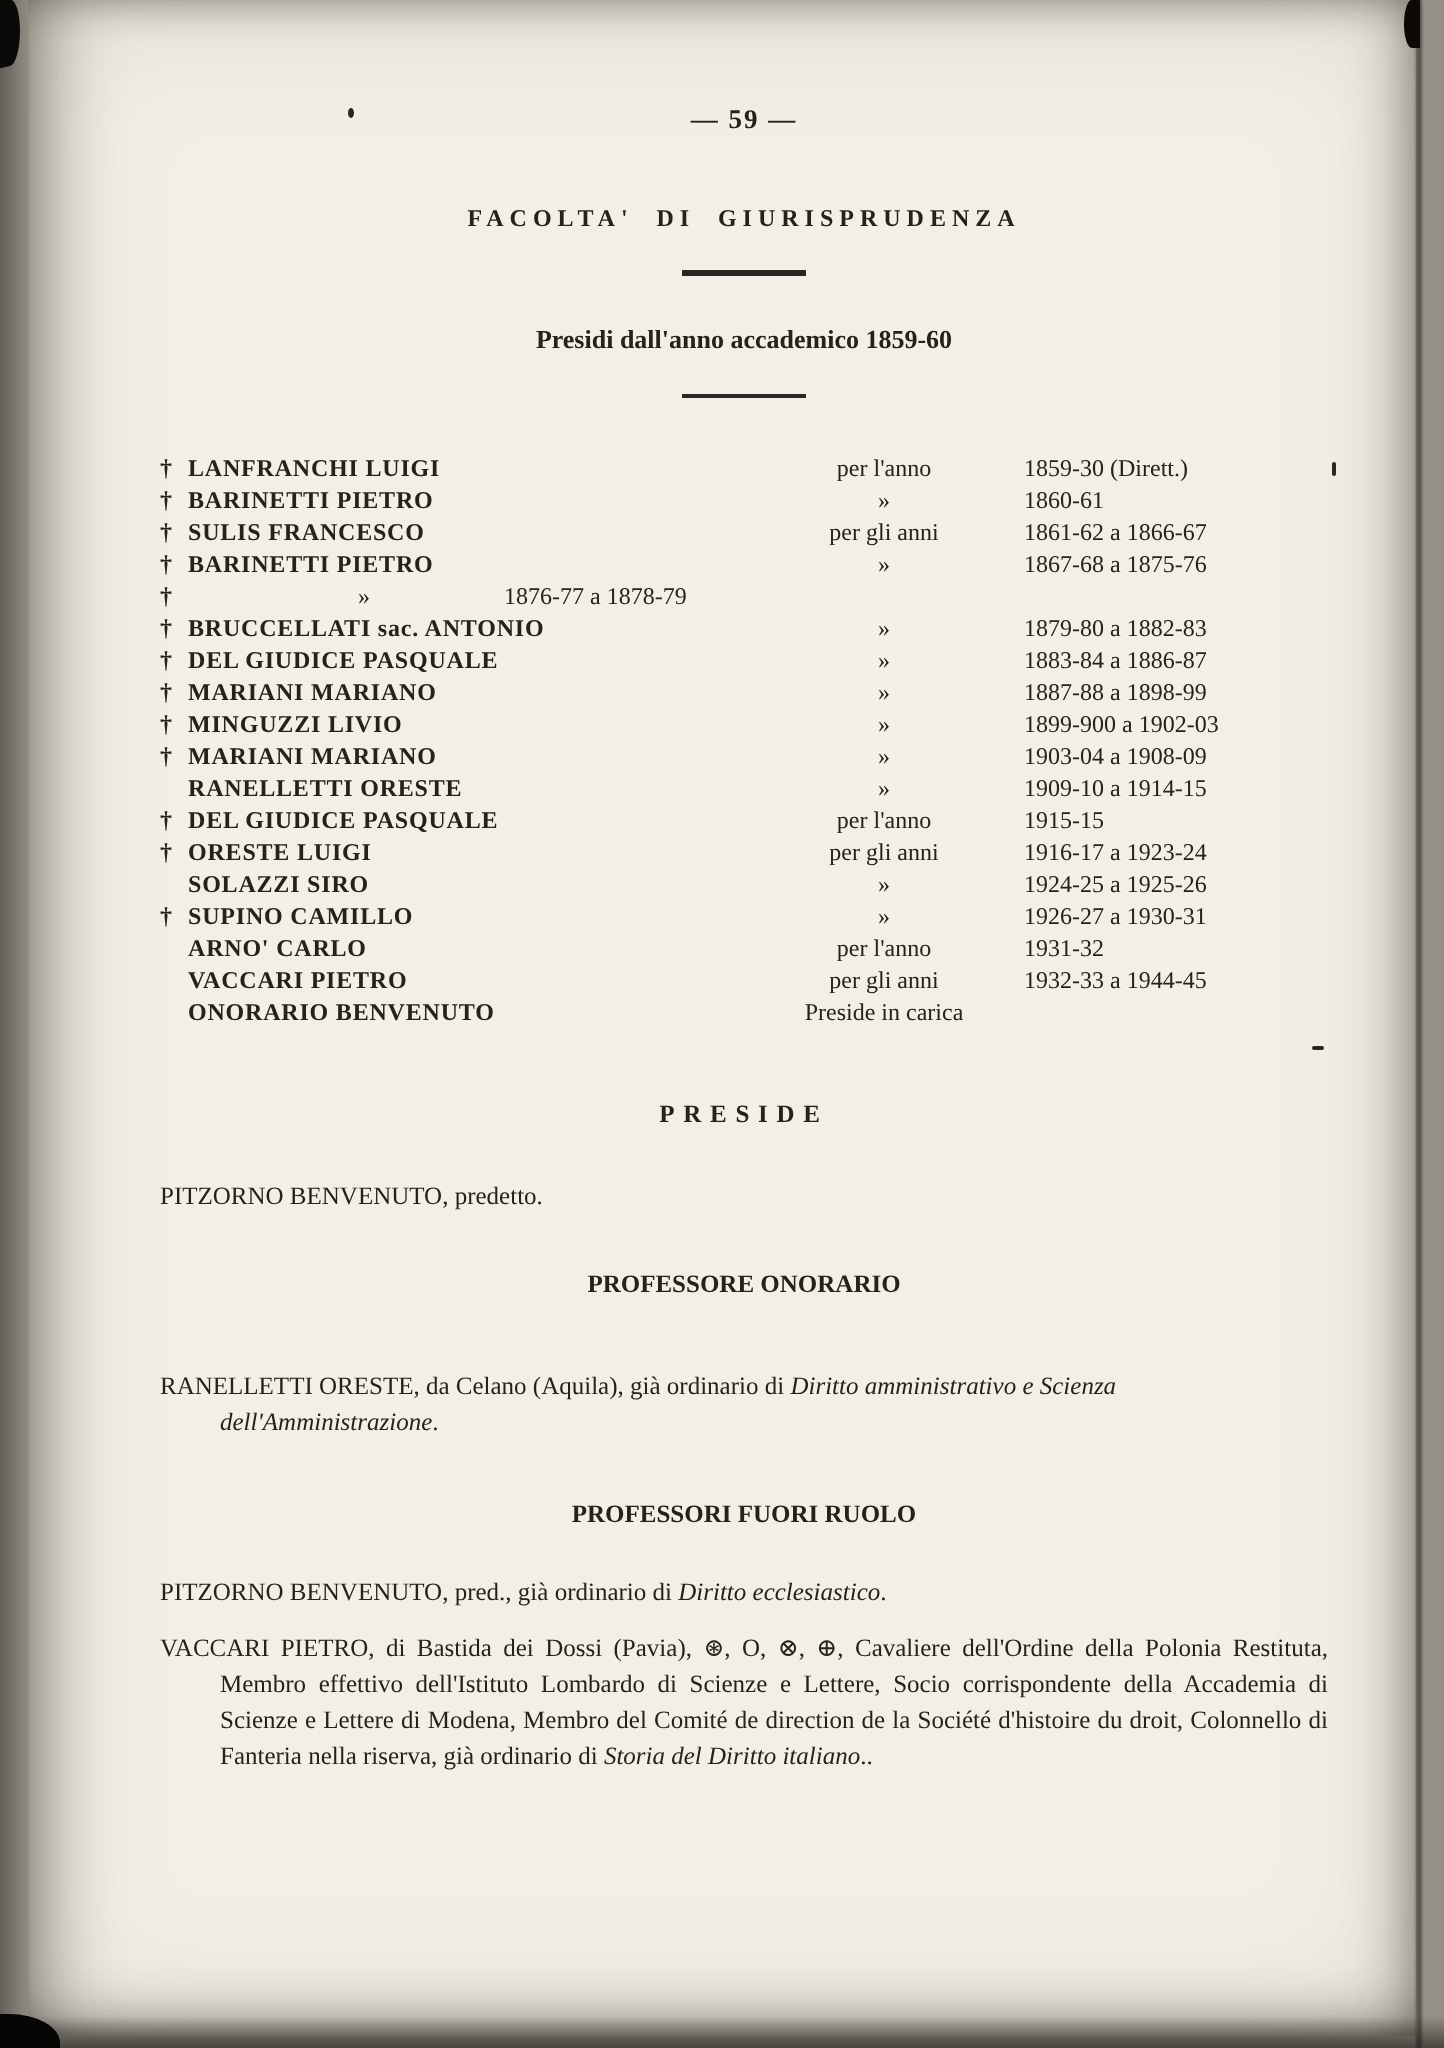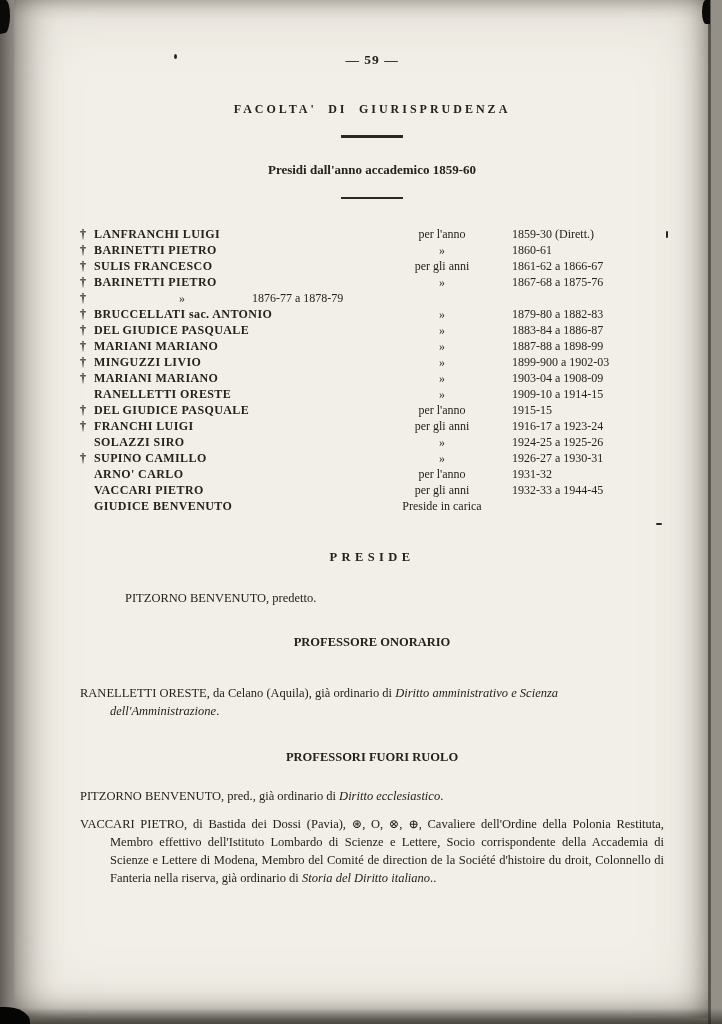--- a/index.html
+++ b/index.html
@@ -30,21 +30,21 @@
   .row{display:flex;line-height:16px;font-size:12px;}
   .dag{width:14px;font-weight:bold;}
   .nm{flex:1;font-weight:bold;letter-spacing:0.4px;white-space:nowrap;}
   .pd{width:140px;text-align:center;padding-left:18px;white-space:nowrap;}
   .yr{width:152px;white-space:nowrap;}
   .section-heading{text-align:center;font-weight:bold;font-size:12.5px;}
   .h-preside{margin-top:36px;letter-spacing:0.35em;}
   .h-onorario{margin-top:28px;}
   .h-fuori{margin-top:30px;}
   .para{font-size:12.5px;line-height:18px;margin:0;}
-  .p-preside{margin-top:24px;margin-left:45px;}
+  .p-preside{margin-top:24px;}
   .p-onorario{margin-top:34px;}
   .p-pitzorno2{margin-top:22px;}
   .p-vaccari{margin-top:10px;text-align:justify;}
   .hang{padding-left:30px;text-indent:-30px;}
   .ital{font-style:italic;}
   
   .edge-left{position:absolute;left:0;top:0;bottom:0;width:16px;
     background:linear-gradient(to right,rgba(35,32,28,0.45),rgba(35,32,28,0.15) 60%,transparent);}
   .edge-right-line{position:absolute;right:11px;top:0;bottom:0;width:3px;background:rgba(30,27,23,0.5);filter:blur(0.5px);}
   .edge-bottom{position:absolute;left:0;right:0;bottom:0;height:16px;
@@ -144,21 +144,21 @@
           <span class="yr">1909-10 a 1914-15</span>
         </div>
           <div class="row">
           <span class="dag">†</span>
           <span class="nm">DEL GIUDICE PASQUALE</span>
           <span class="pd">per l'anno</span>
           <span class="yr">1915-15</span>
         </div>
           <div class="row">
           <span class="dag">†</span>
-          <span class="nm">FRANCHI LUIGI</span>
+          <span class="nm">ORESTE LUIGI</span>
           <span class="pd">per gli anni</span>
           <span class="yr">1916-17 a 1923-24</span>
         </div>
           <div class="row">
           <span class="dag"></span>
           <span class="nm">SOLAZZI SIRO</span>
           <span class="pd">»</span>
           <span class="yr">1924-25 a 1925-26</span>
         </div>
           <div class="row">
@@ -174,21 +174,21 @@
           <span class="yr">1931-32</span>
         </div>
           <div class="row">
           <span class="dag"></span>
           <span class="nm">VACCARI PIETRO</span>
           <span class="pd">per gli anni</span>
           <span class="yr">1932-33 a 1944-45</span>
         </div>
           <div class="row">
           <span class="dag"></span>
-          <span class="nm">GIUDICE BENVENUTO</span>
+          <span class="nm">ONORARIO BENVENUTO</span>
           <span class="pd">Preside in carica</span>
           <span class="yr"></span>
         </div>
         </div>
 
       <div class="section-heading h-preside">PRESIDE</div>
       <p class="para p-preside">PITZORNO BENVENUTO, predetto.</p>
 
       <div class="section-heading h-onorario">PROFESSORE ONORARIO</div>
       <p class="para p-onorario hang"><span>RANELLETTI ORESTE, da Celano (Aquila), già ordinario di </span><span class="ital">Diritto amministrativo e Scienza dell'Amministrazione</span><span>.</span></p>

